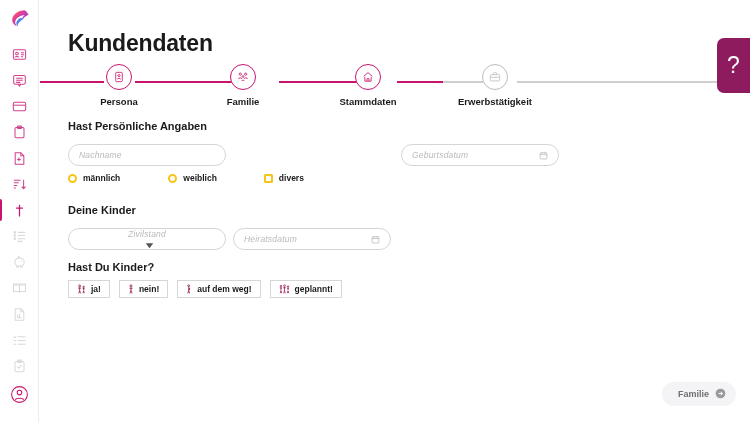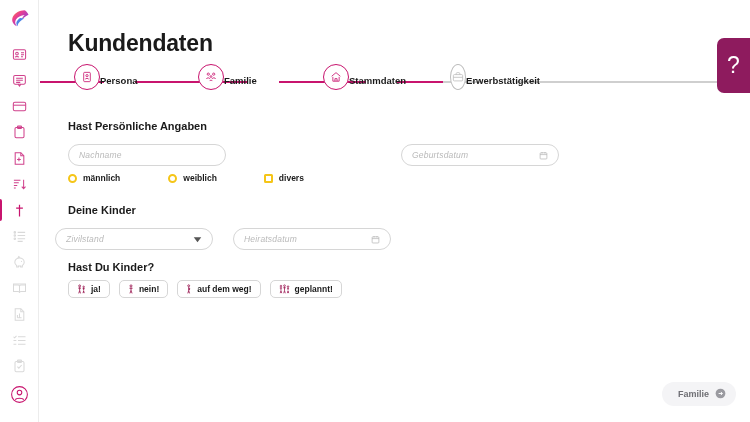--- a/index.html
+++ b/index.html
@@ -76,21 +76,21 @@
   }
   .step-track {
     position: absolute; top: 17px; left: 0; right: 0; height: 46px;
   }
   .seg {
     position: absolute; height: 1.5px; top: 0;
   }
   .step {
     position: absolute; top: 0;
     width: 90px; margin-left: -45px;
-    display: flex; flex-direction: row; align-items: center;
+    display: flex; flex-direction: column; align-items: center;
   }
   .step-circle {
     width: 26px; height: 26px; border-radius: 50%;
     background: #ffffff;
     border: 1.3px solid #c8146e;
     display: flex; align-items: center; justify-content: center;
   }
   .step.inactive .step-circle { border-color: #bdbdbd; }
   .step-label {
     margin-top: 6px; font-size: 9.5px; font-weight: 700; color: #1a1a1a;
@@ -127,21 +127,21 @@
     border: 2px solid #f5c518; background: #fff;
   }
   .opt .opt-label {
     margin-left: 6px; font-size: 8.5px; font-weight: 700; color: #1a1a1a;
     white-space: nowrap;
   }
 
   .chip-row { position: absolute; left: 29px; display: flex; align-items: center; }
   .chip {
     height: 18px;
-    border: 1px solid #d6d6d6; border-radius: 5px;
+    border: 1px solid #d6d6d6; border-radius: 0;
     background: #ffffff;
     display: flex; align-items: center; gap: 5px;
     padding: 0 8px;
     margin-right: 9px;
     cursor: pointer;
   }
   .chip-label { font-size: 8.5px; font-weight: 700; color: #1a1a1a; white-space: nowrap; }
 
   
   #next-button {
@@ -382,21 +382,21 @@
         <span class="opt-label">weiblich</span>
       </div>
       <div class="opt">
         <span class="mark-square"></span>
         <span class="opt-label">divers</span>
       </div>
     </div>
 
     <div class="section-title" style="top:204px;">Deine Kinder</div>
 
-    <div class="field" style="left:16px;top:228px;width:158px;">
+    <div class="field" style="left:29px;top:228px;width:158px;flex-direction:column;">
       <span class="ph">Zivilstand</span>
       <span class="fi">
         <svg width="9" height="7" viewBox="0 0 12 9">
             <path d="M1 1.6h10L6 8z" fill="#555555"></path>
           </svg>
       </span>
     </div>
 
     <div class="field" style="left:194px;top:228px;width:158px;">
       <span class="ph">Heiratsdatum</span>

